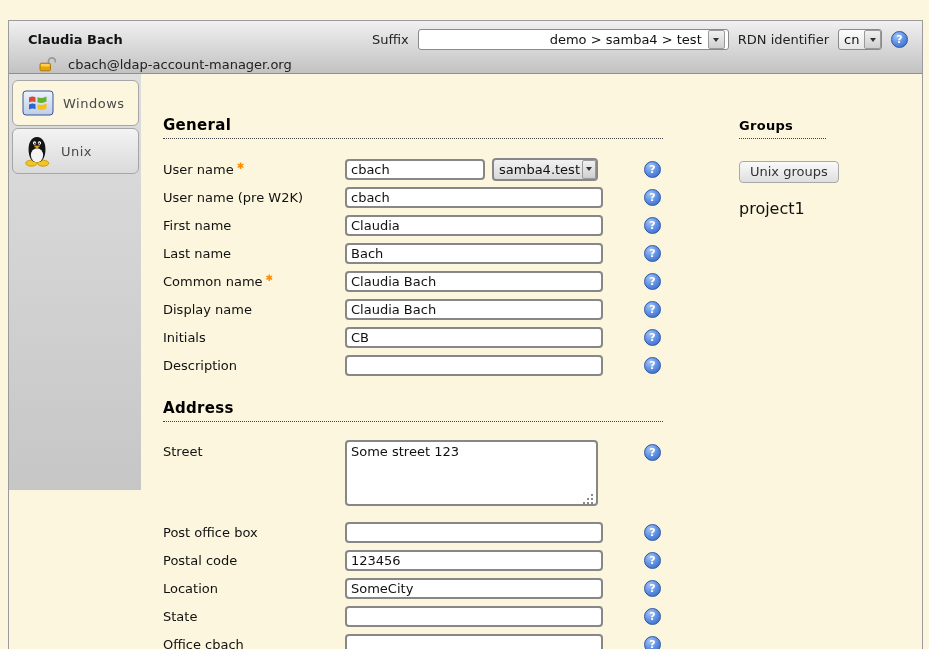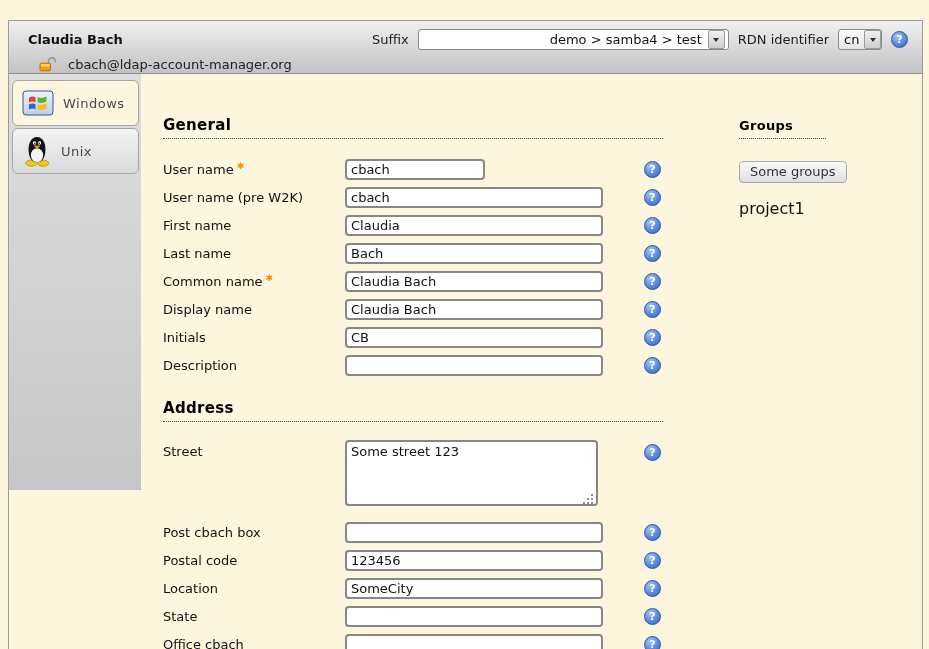--- a/index.html
+++ b/index.html
@@ -154,20 +154,26 @@
 
         <div class="form-col">
           <div class="sec-h">General</div>
 
           <div class="frow">
             <div class="flabel">
               <span>User name</span><span class="req">✱</span>
             </div>
             <div class="uname-cell">
               <input class="tinput" value="cbach" style="">
+              <div class="sel sel-domain">
+                <span class="sel-txt">samba4.test</span>
+                <span class="arrow-btn">
+                    <span class="arrow-tri"></span>
+                  </span>
+              </div>
             </div>
             <div class="fhelp">
                 <span class="help">?</span>
               </div>
           </div>
 
           <div class="frow">
             <div class="flabel">User name (pre W2K)</div>
             <input class="tinput" value="cbach" style="">
             <div class="fhelp">
@@ -232,21 +238,21 @@
             <div class="ta-wrap">
               <textarea class="ta" style="">Some street 123</textarea>
               <span class="dots"></span>
             </div>
             <div class="fhelp">
                 <span class="help">?</span>
               </div>
           </div>
 
           <div class="frow">
-            <div class="flabel">Post cbach box</div>
+            <div class="flabel">Post office box</div>
             <input class="tinput" value="" style="">
             <div class="fhelp">
                 <span class="help">?</span>
               </div>
           </div>
 
           <div class="frow">
             <div class="flabel">Postal code</div>
             <input class="tinput" value="123456" style="">
             <div class="fhelp">
@@ -274,20 +280,20 @@
             <div class="flabel">Office cbach</div>
             <input class="tinput" value="" style="">
             <div class="fhelp">
                 <span class="help">?</span>
               </div>
           </div>
         </div>
 
         <div class="groups-col">
           <div class="g-h">Groups</div>
-          <div class="btn">Some groups</div>
+          <div class="btn">Unix groups</div>
           <div class="g-member">project1</div>
         </div>
 
       </div>
     </div>
   </div>
 </div>
 
 </body></html>

